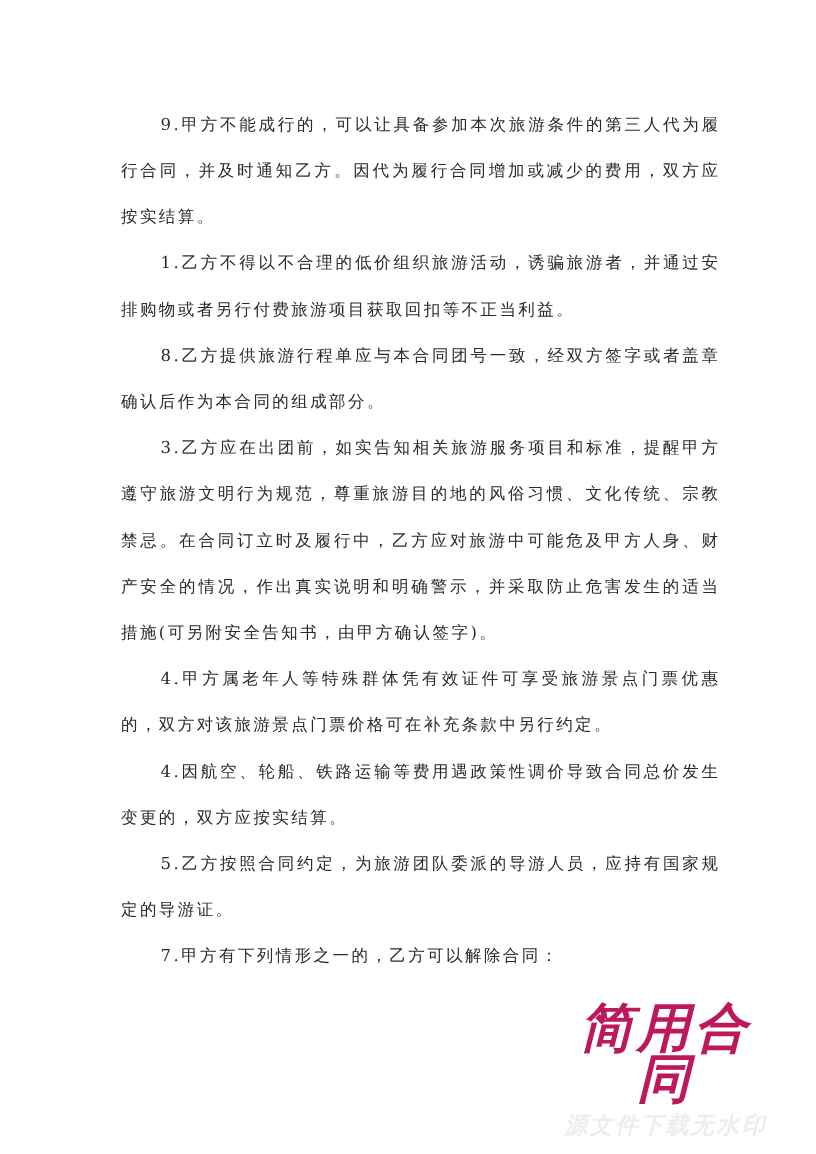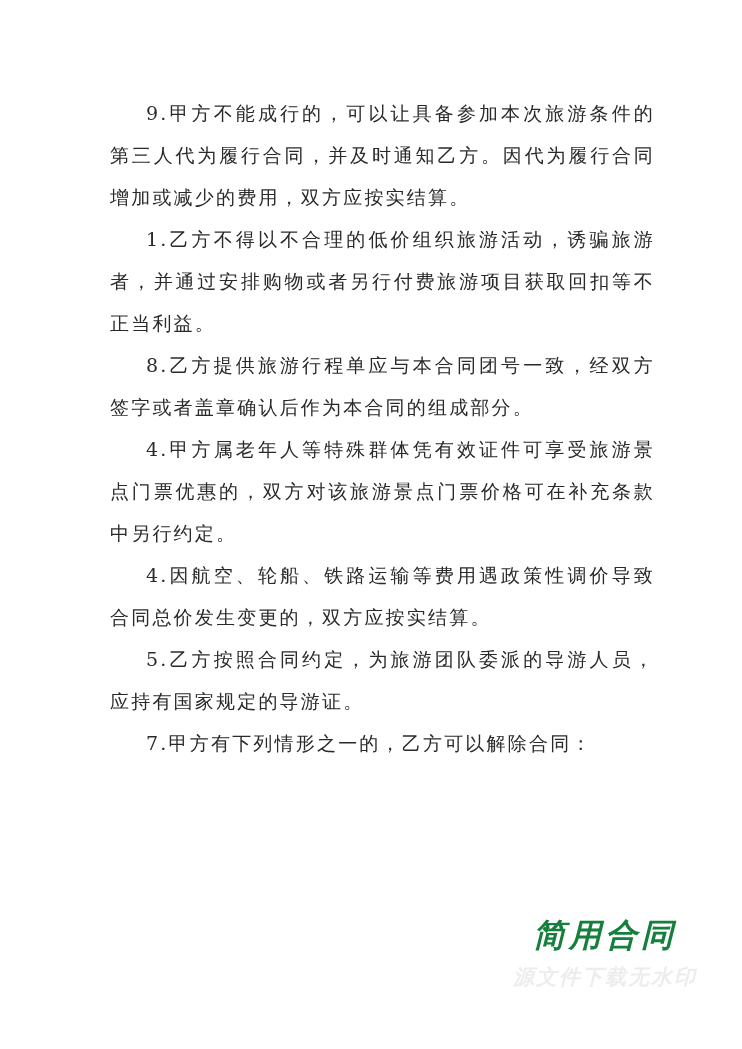--- a/index.html
+++ b/index.html
@@ -1,32 +1,33 @@
 <!DOCTYPE html>
 <html><head>
 <meta charset="utf-8">
 <style>
   html, body { margin: 0; padding: 0; background: #ffffff; }
   body { width: 742px; height: 1049px; position: relative; overflow: hidden;
          font-family: "DejaVu Serif", "Liberation Serif", serif; color: #2a2a2a; }
   .page { position: absolute; left: 110px; top: 92px; width: 545px; }
-  .para { font-size: 19px; line-height: 42px; margin: 0; letter-spacing: 2.2px; text-align: justify; }
+  .para { font-size: 15px; line-height: 42px; margin: 0; letter-spacing: 2.2px; text-align: justify; }
   .indent { text-indent: 36px; }
   .watermark { position: absolute; left: 505px; top: 912px; width: 200px; text-align: center;
                font-family: "DejaVu Sans", "Liberation Sans", sans-serif; font-weight: bold; font-style: italic; }
-  .wm-title { font-size: 32px; color: #15803d; letter-spacing: 4px; line-height: 46px; }
+  .wm-title { font-size: 48px; color: #be185d; letter-spacing: 4px; line-height: 46px; }
   .wm-sub { font-size: 21px; color: #ededed; letter-spacing: 2px; line-height: 30px; margin-top: 4px; }
 </style>
 </head>
 <body>
 
 <div class="page">
   <p class="para indent">9.甲方不能成行的，可以让具备参加本次旅游条件的第三人代为履行合同，并及时通知乙方。因代为履行合同增加或减少的费用，双方应按实结算。</p>
   <p class="para indent">1.乙方不得以不合理的低价组织旅游活动，诱骗旅游者，并通过安排购物或者另行付费旅游项目获取回扣等不正当利益。</p>
   <p class="para indent">8.乙方提供旅游行程单应与本合同团号一致，经双方签字或者盖章确认后作为本合同的组成部分。</p>
+  <p class="para indent">3.乙方应在出团前，如实告知相关旅游服务项目和标准，提醒甲方遵守旅游文明行为规范，尊重旅游目的地的风俗习惯、文化传统、宗教禁忌。在合同订立时及履行中，乙方应对旅游中可能危及甲方人身、财产安全的情况，作出真实说明和明确警示，并采取防止危害发生的适当措施(可另附安全告知书，由甲方确认签字)。</p>
   <p class="para indent">4.甲方属老年人等特殊群体凭有效证件可享受旅游景点门票优惠的，双方对该旅游景点门票价格可在补充条款中另行约定。</p>
   <p class="para indent">4.因航空、轮船、铁路运输等费用遇政策性调价导致合同总价发生变更的，双方应按实结算。</p>
   <p class="para indent">5.乙方按照合同约定，为旅游团队委派的导游人员，应持有国家规定的导游证。</p>
   <p class="para indent">7.甲方有下列情形之一的，乙方可以解除合同：</p>
 
 </div>
 
 <div class="watermark">
   <div class="wm-title">简用合同</div>
   <div class="wm-sub">源文件下载无水印</div>

